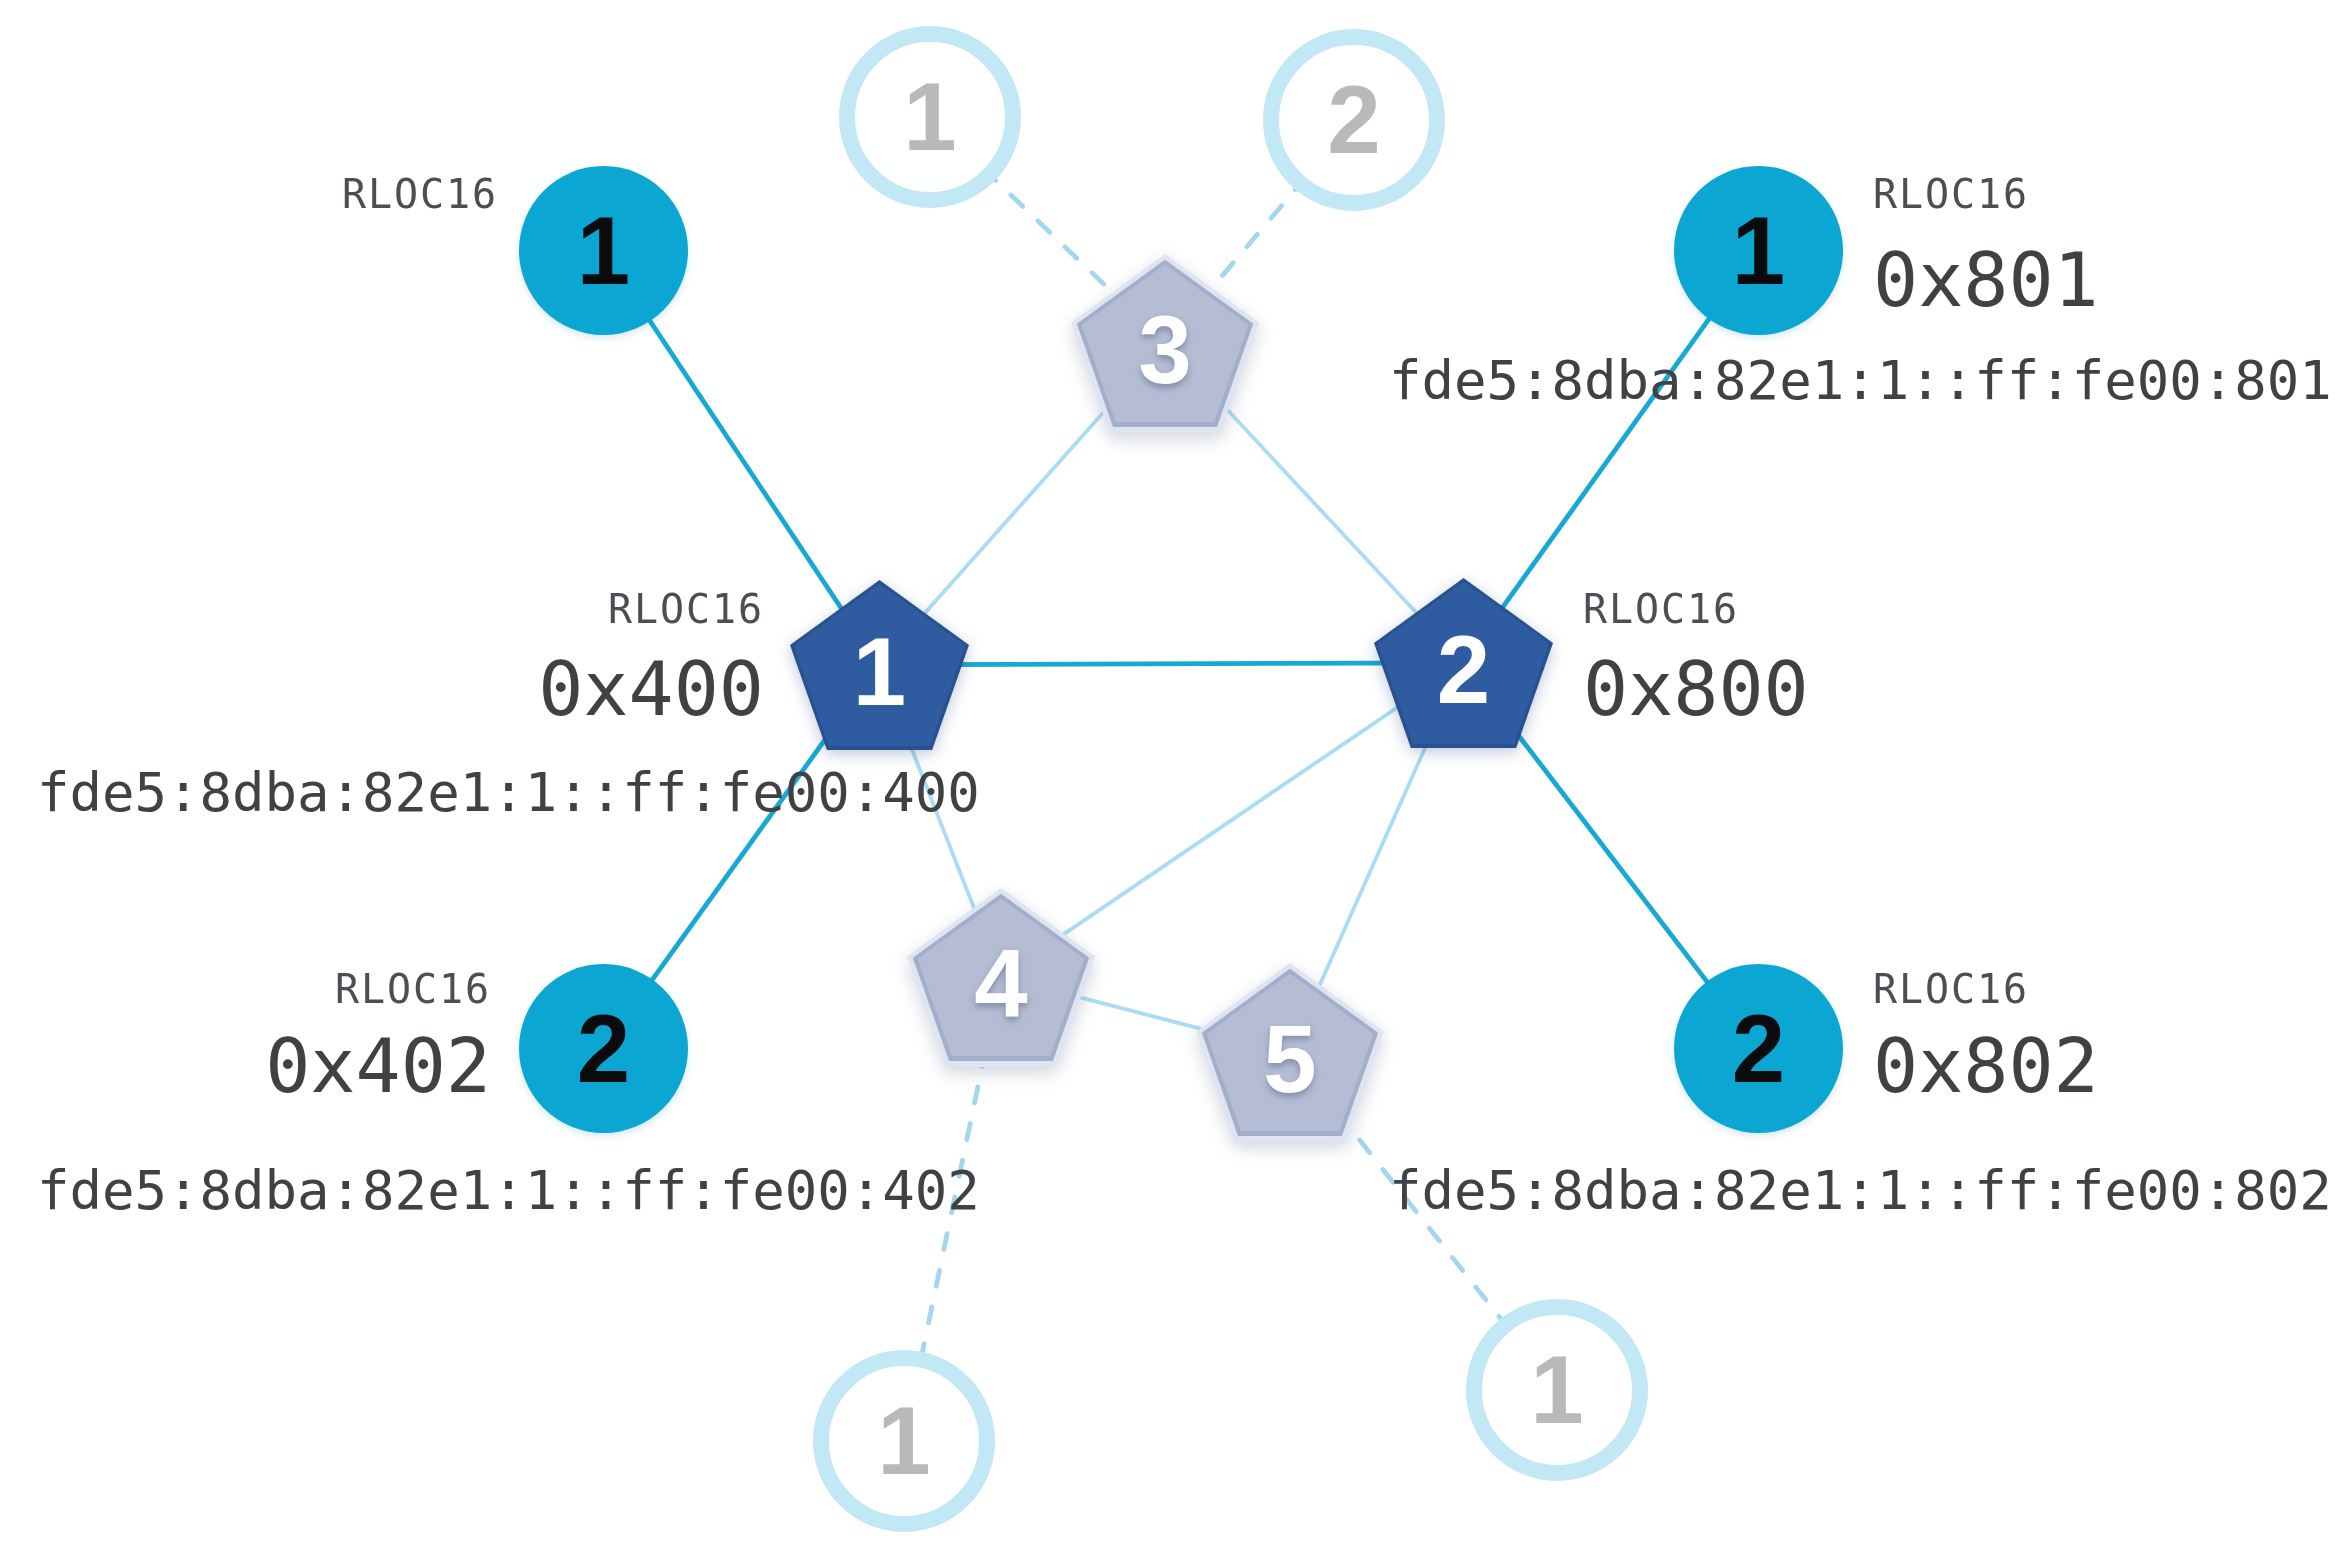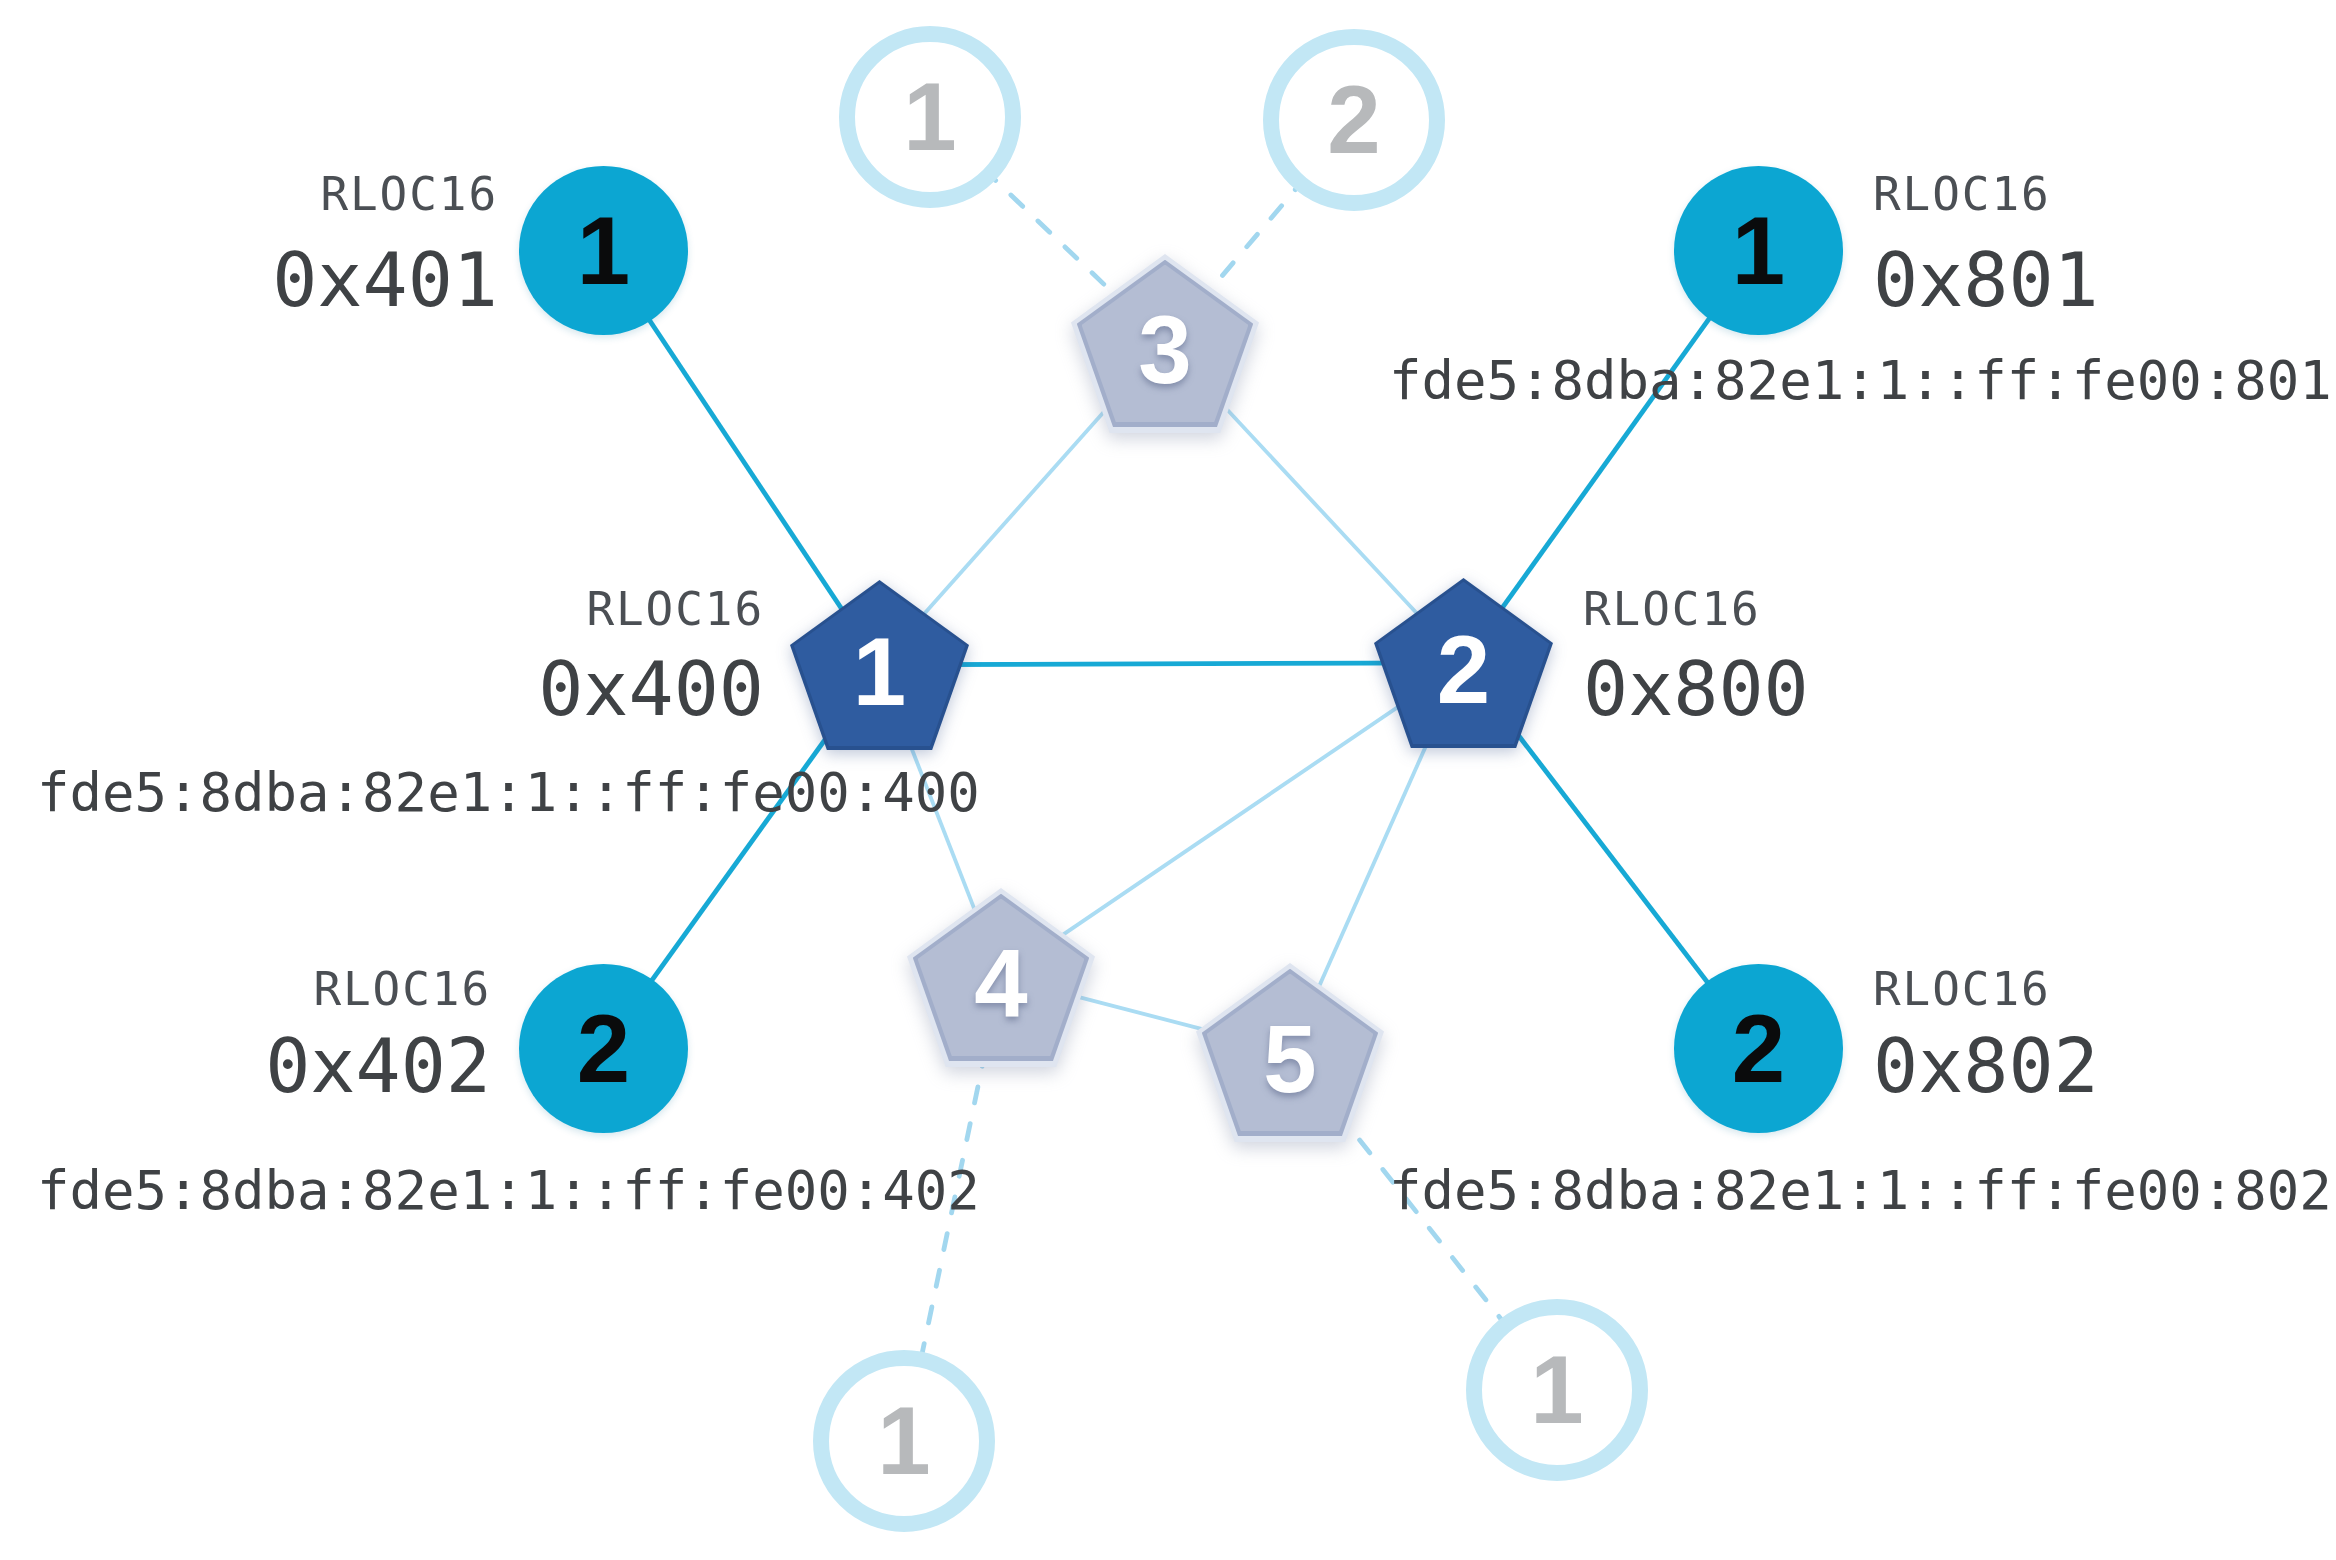--- a/index.html
+++ b/index.html
@@ -27,21 +27,21 @@
   .leader-pent .num{color:#ffffff;position:relative;padding-top:13.4px;}
   .other-pent{width:188px;height:179px;z-index:2;filter:drop-shadow(0 6.7px 8.6px rgba(140,150,175,0.40));}
   .other-pent .rim{inset:0;background:#dfe5f0;}
   .other-pent .mid{inset:5.8px;background:#a2aeca;}
   .other-pent .fill{inset:10.6px;background:#b4bdd3;}
   .other-pent .num{color:#ffffff;position:relative;padding-top:13.4px;
                    text-shadow:0 3.8px 6.7px rgba(100,112,145,0.6);}
   
   .txt{position:absolute;white-space:nowrap;transform:translateY(-50%);z-index:4;
        font-family:"DejaVu Sans Mono", monospace;color:#3f4245;}
-  .rloc-label{font-size:46px;letter-spacing:1.9px;color:#4b4f54;}
+  .rloc-label{font-size:40px;letter-spacing:1.9px;color:#4b4f54;}
   .rloc-hex{font-size:75px;}
   .ipv6{font-size:54px;}
 </style>
 </head>
 <body>
 
 <div id="stage">
 
   <svg id="links" width="2336" height="1560" viewBox="0 0 2432 1624">
     <line class="lnk-router" x1="915" y1="692" x2="1213" y2="357"></line>
@@ -111,21 +111,20 @@
     <span class="num">2</span>
   </div>
   <div class="circle child-circle" style="left:1674px;top:166px;">
     <span class="num">1</span>
   </div>
   <div class="circle child-circle" style="left:1674px;top:964px;">
     <span class="num">2</span>
   </div>
 
   <div class="txt rloc-label" style="right:1838px;top:194px;">RLOC16</div>
-  <div class="txt rloc-hex" style="right:1838px;top:280px;">0x401</div>
 
   <div class="txt rloc-label" style="right:1572px;top:609px;">RLOC16</div>
   <div class="txt rloc-hex" style="right:1572px;top:689px;text-align:center;">0x400</div>
   <div class="txt ipv6" style="left:37px;top:792px;">fde5:8dba:82e1:1::ff:fe00:400</div>
 
   <div class="txt rloc-label" style="right:1845px;top:989px;">RLOC16</div>
   <div class="txt rloc-hex" style="right:1845px;top:1066px;">0x402</div>
   <div class="txt ipv6" style="left:37px;top:1190px;">fde5:8dba:82e1:1::ff:fe00:402</div>
 
   <div class="txt rloc-label" style="left:1873px;top:194px;">RLOC16</div>

